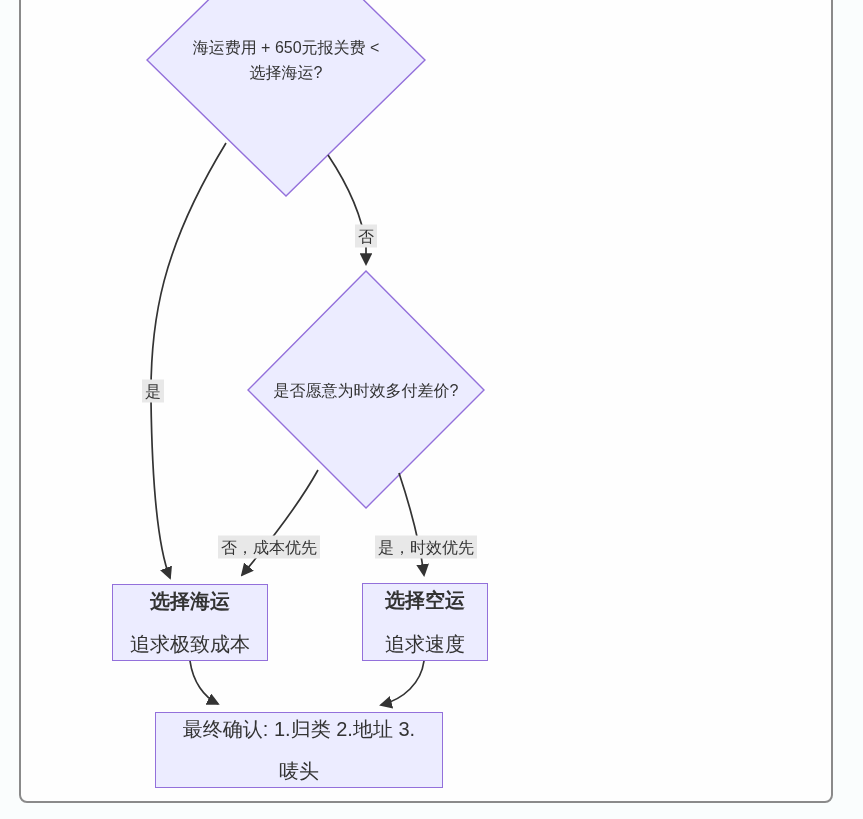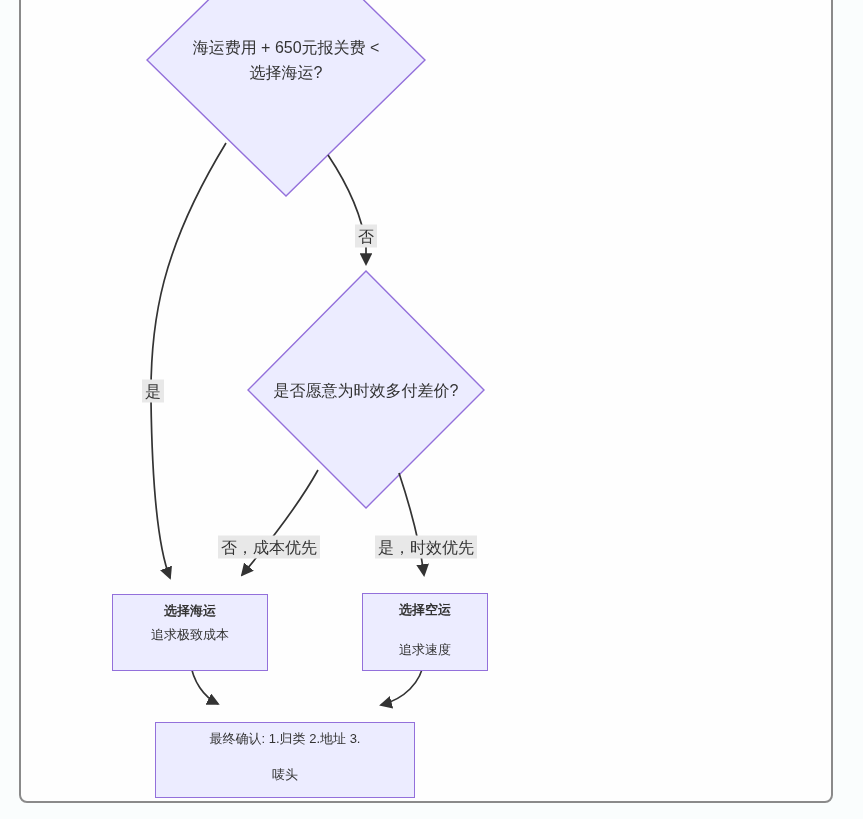--- a/index.html
+++ b/index.html
@@ -44,27 +44,26 @@
     white-space: nowrap;
     color: var(--text);
   }
   .rect-node {
     position: absolute;
     background: var(--node-fill);
     border: 1.5px solid var(--node-border);
     display: flex;
     flex-direction: column;
     align-items: center;
-    justify-content: flex-start;
+    justify-content: space-between;
     text-align: center;
-    font-size: 13px;
+    font-size: 20px;
     line-height: 24px;
     color: var(--text);
     padding: 4px 10px;
-    margin-top: 10px;
   }
   .node-title { font-weight: bold; }
   .edge-label {
     position: absolute;
     transform: translate(-50%, -50%);
     background: var(--edge-label-bg);
     font-size: 16px;
     line-height: 23px;
     padding: 0 3px;
     white-space: nowrap;
@@ -108,21 +107,21 @@
   <div class="rect-node" style="left:112px; top:584px; width:156px; height:77px;">
     <div class="node-title">选择海运</div>
     <div>追求极致成本</div>
   </div>
 
   <div class="rect-node" style="left:362px; top:583px; width:126px; height:78px;gap:16px;">
     <div class="node-title">选择空运</div>
     <div>追求速度</div>
   </div>
 
-  <div class="rect-node" style="left:155px; top:712px; width:260px; height:76px;gap:12px;">
+  <div class="rect-node" style="left:155px; top:712px; width:288px; height:76px;gap:12px;">
     <div>最终确认: 1.归类 2.地址 3.</div>
     <div>唛头</div>
   </div>
 
   <div class="edge-label" style="left:153px; top:391px;">是</div>
   <div class="edge-label" style="left:366px; top:236px;">否</div>
   <div class="edge-label" style="left:269px; top:547px;">否，成本优先</div>
   <div class="edge-label" style="left:426px; top:547px;">是，时效优先</div>
 
 </div>

